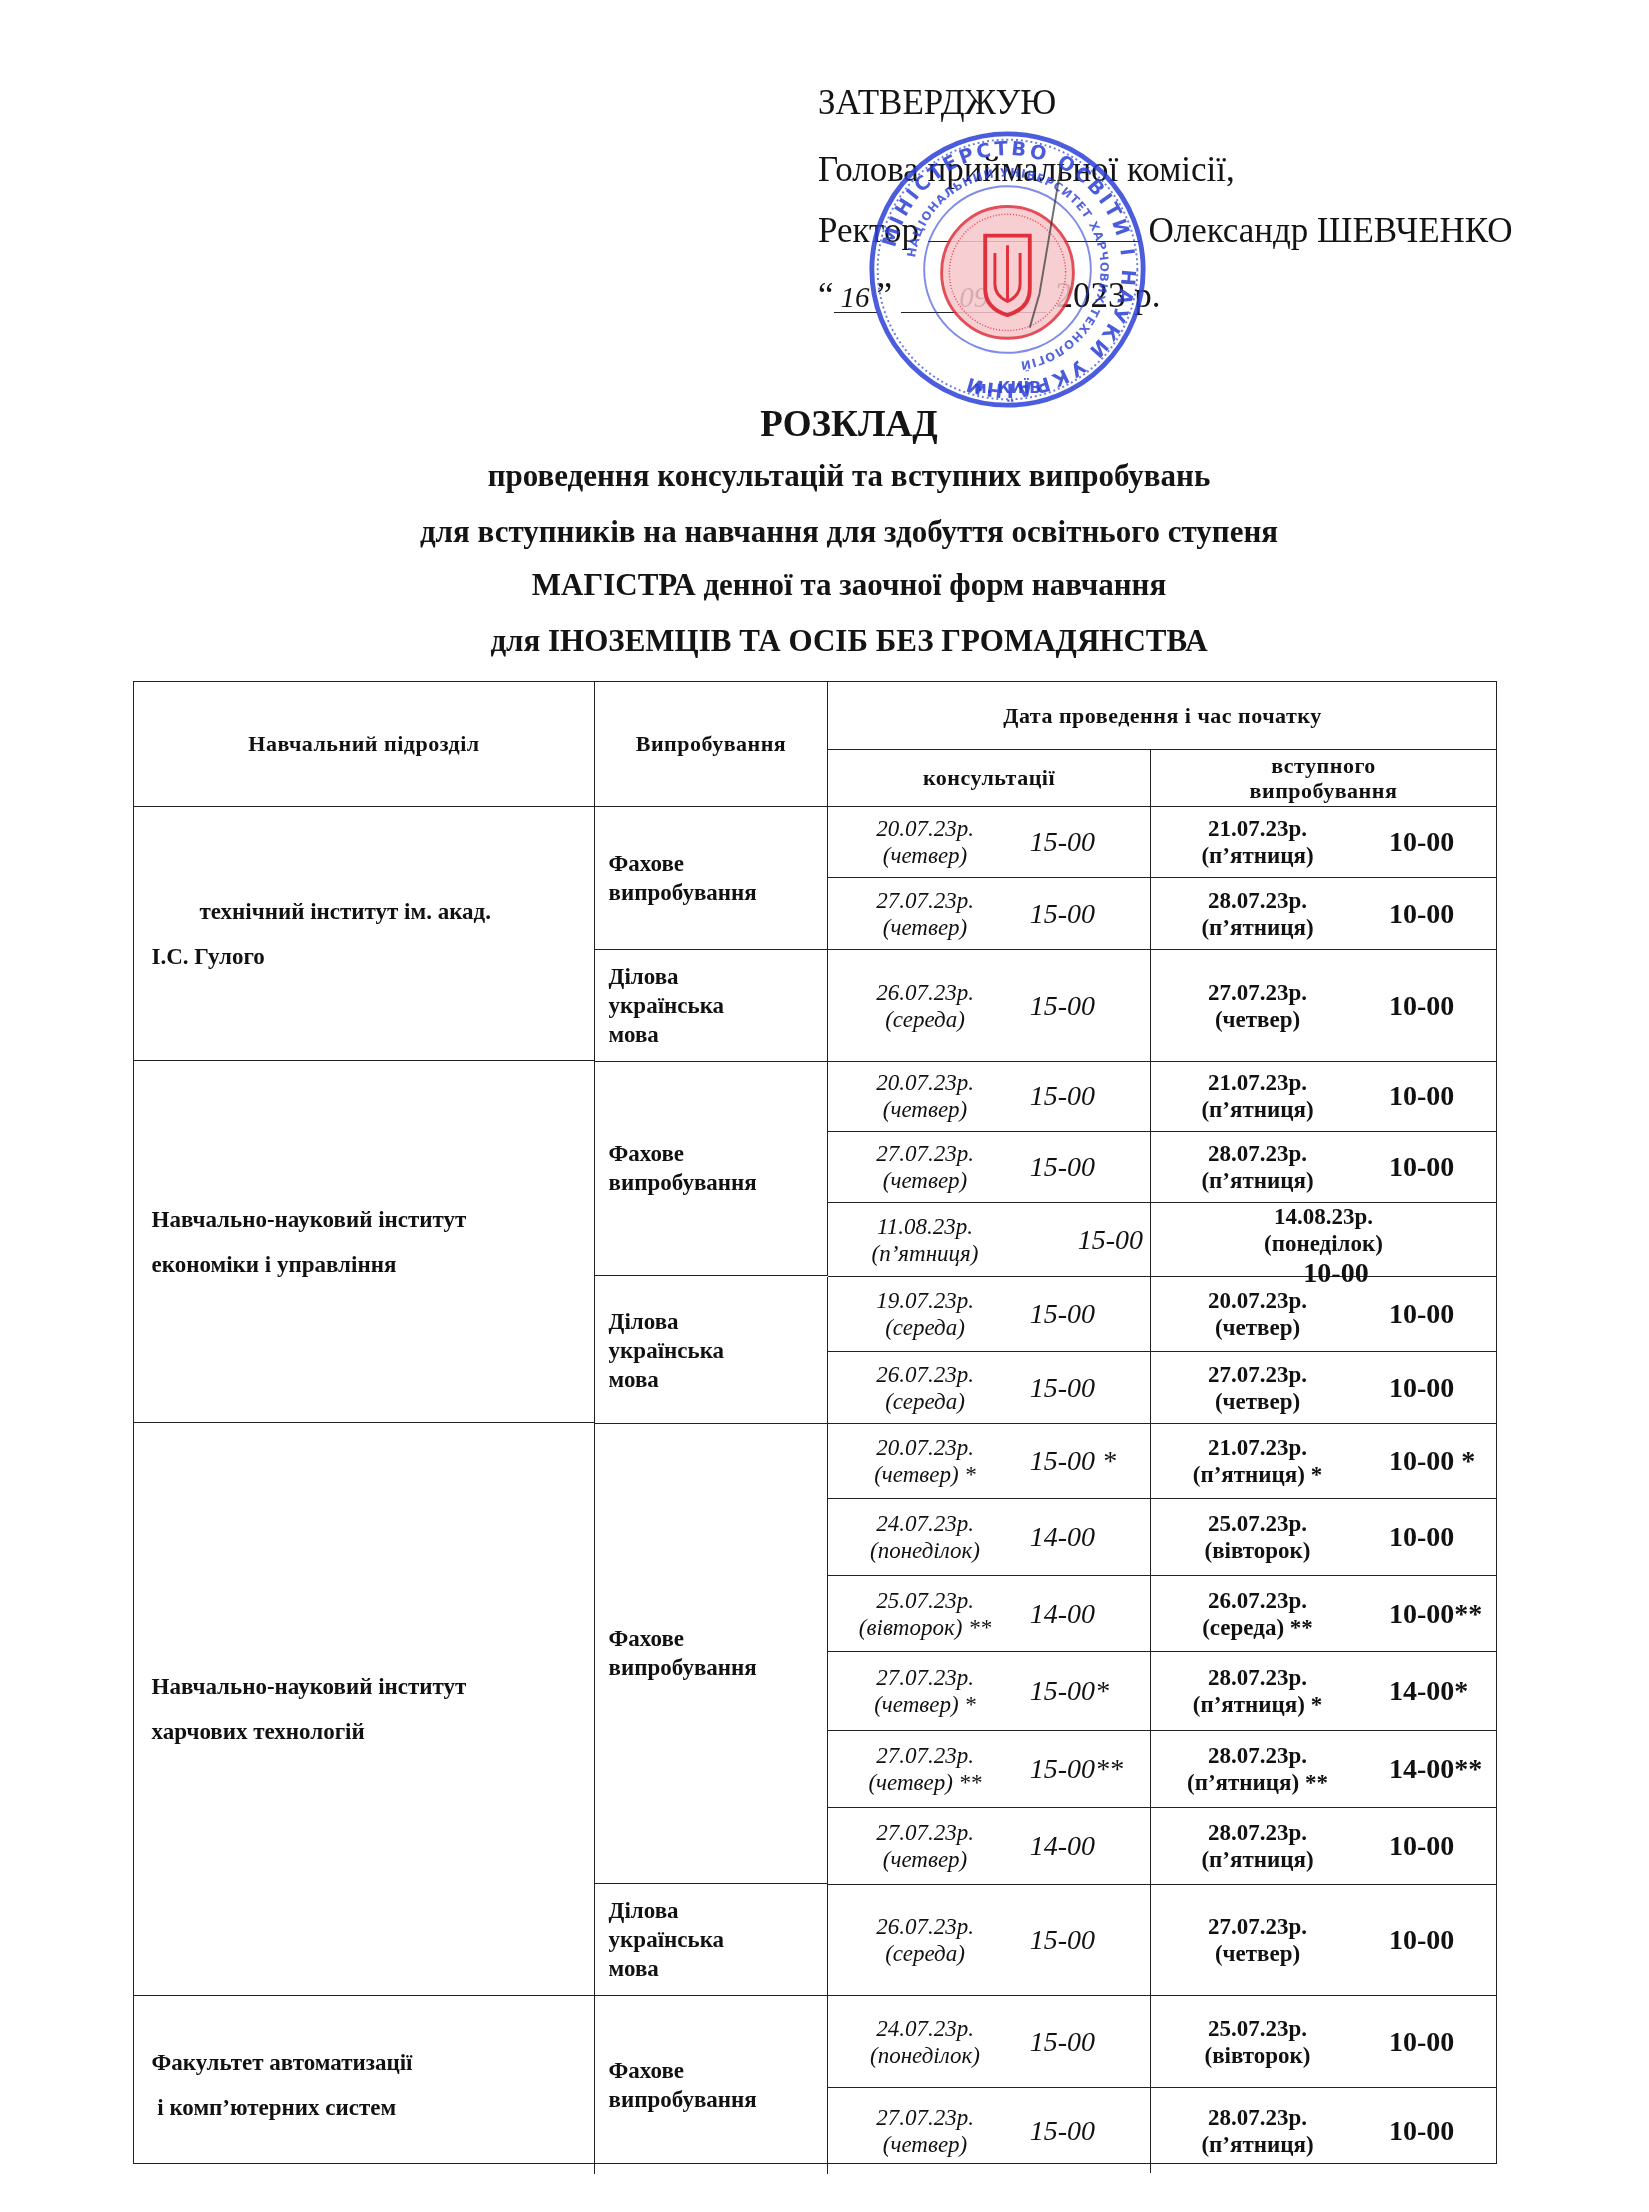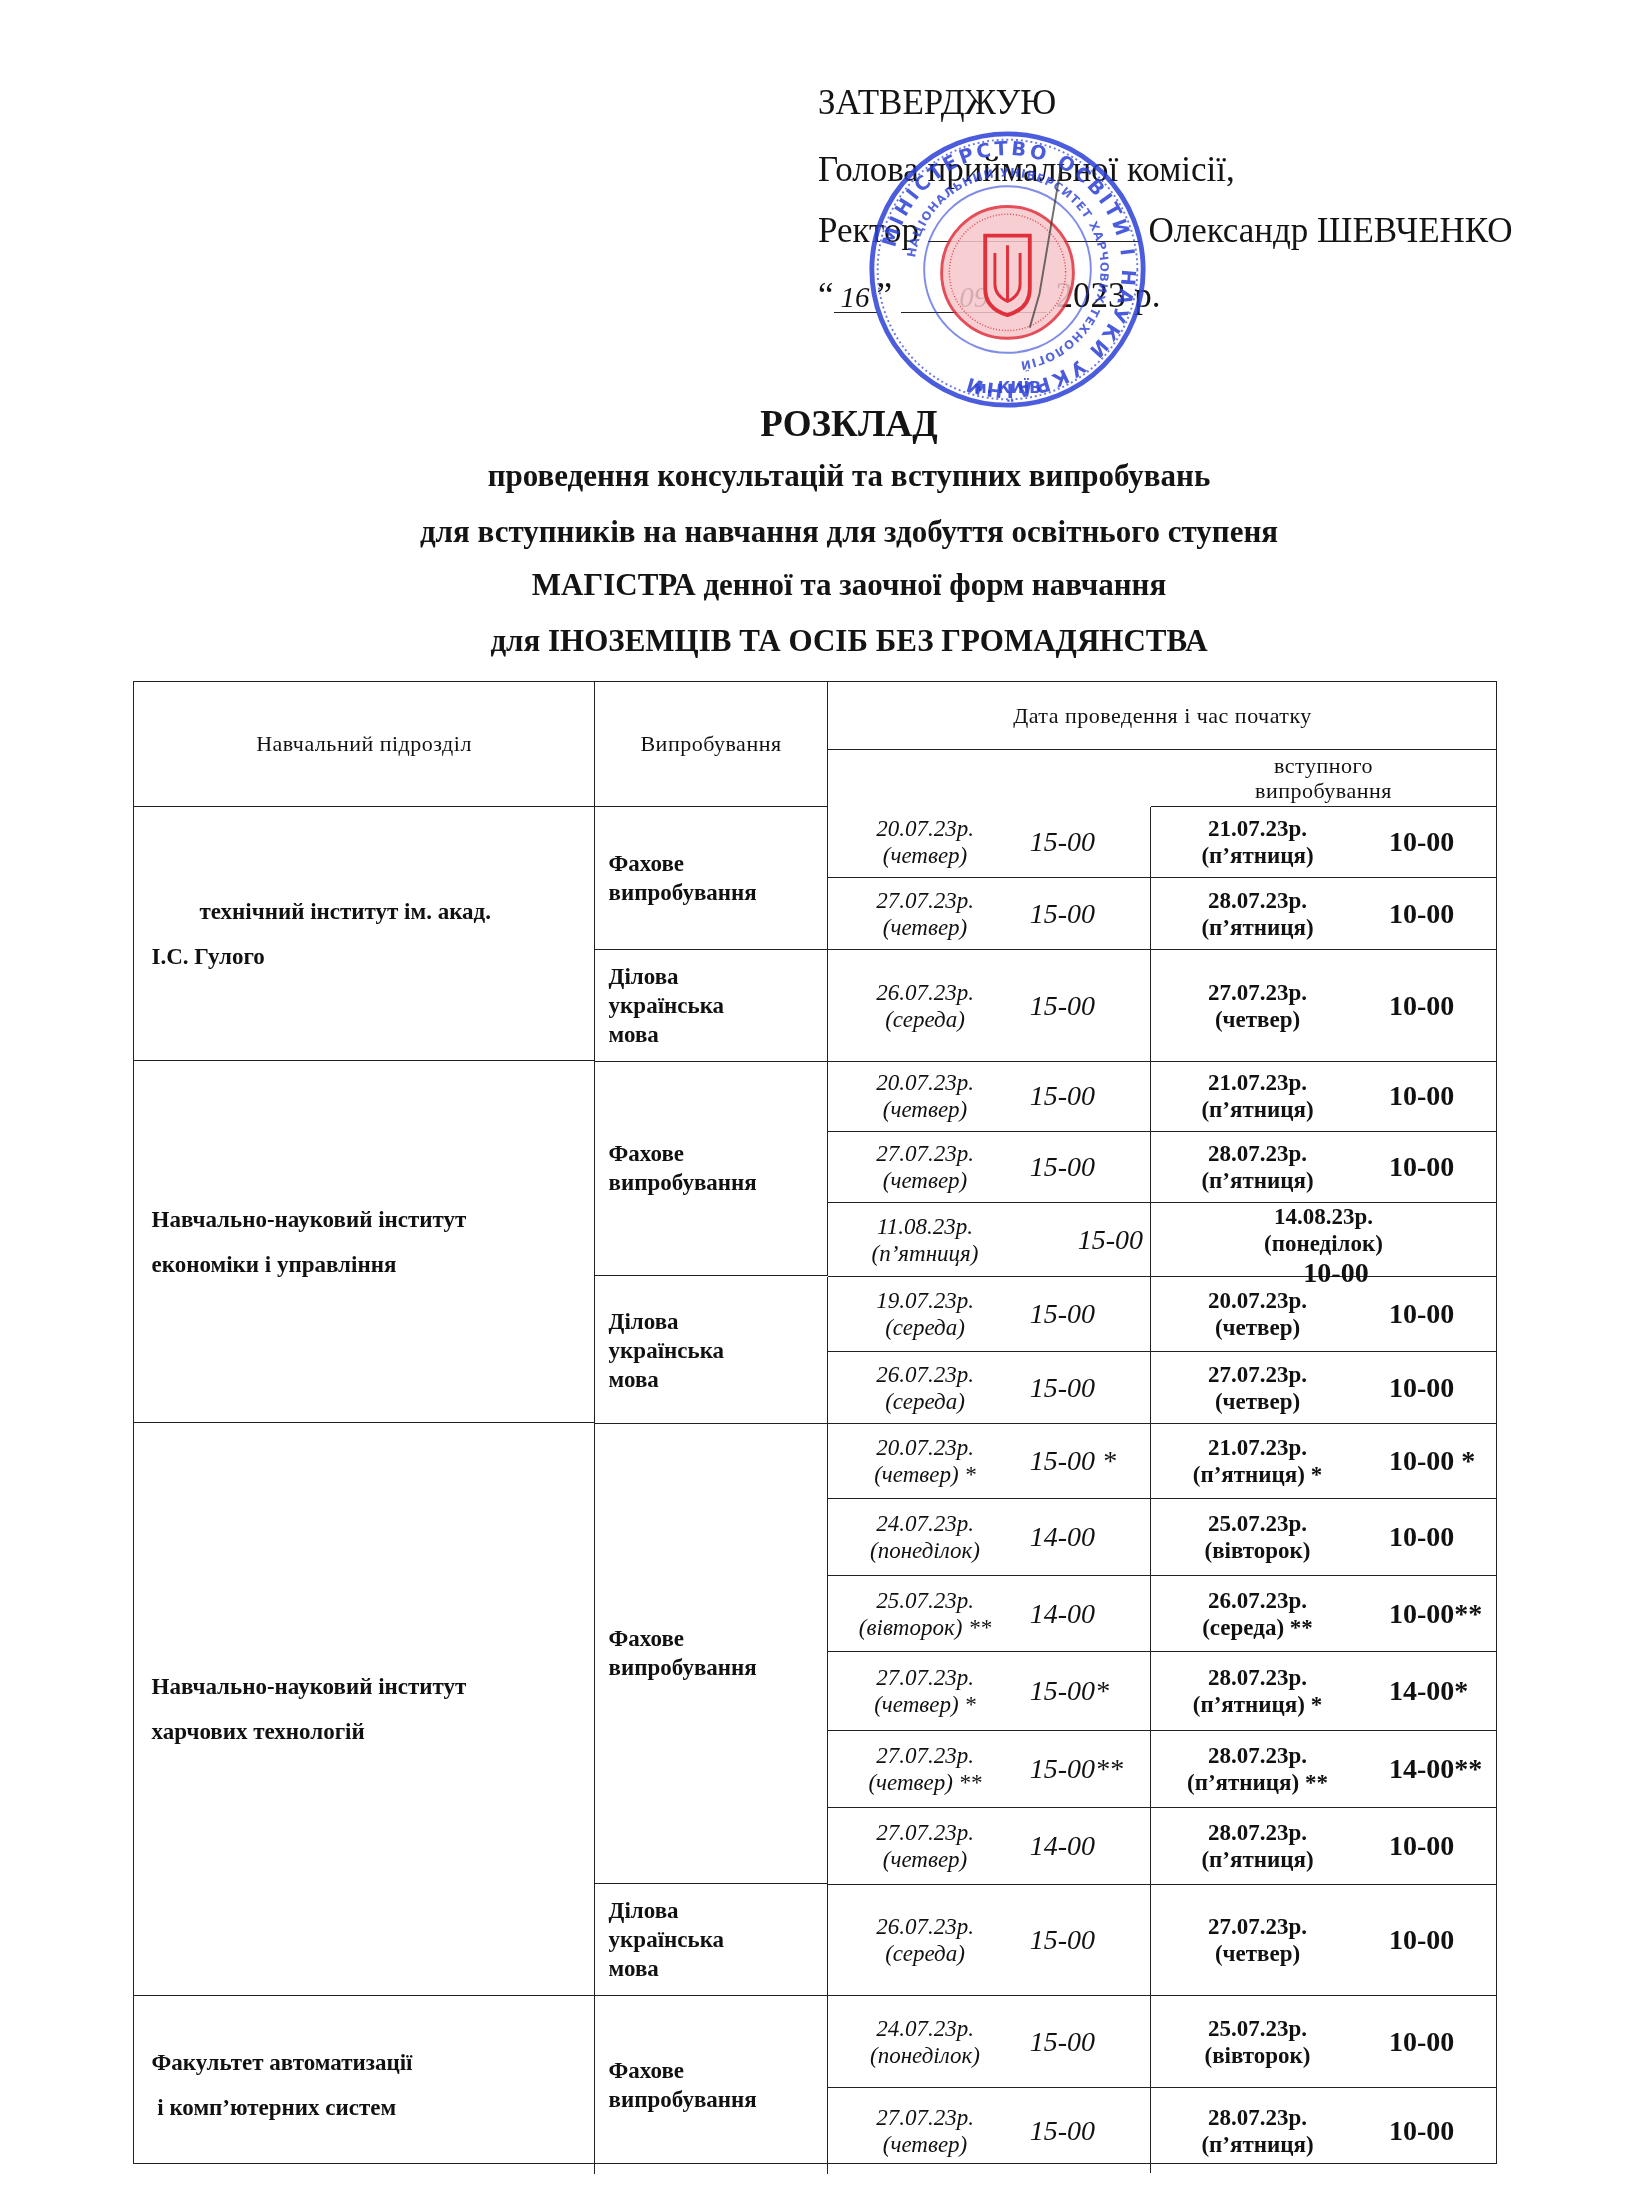--- a/index.html
+++ b/index.html
@@ -11,21 +11,21 @@
   .title { left: 0; width: 1698px; text-align: center; font-weight: bold; white-space: nowrap; color: #141414; }
   .t-main { font-size: 37px; }
   .t-sub { font-size: 31px; }
 
   
   .stamp { left: 867px; top: 129px; width: 281px; height: 281px; pointer-events: none; }
 
   
   .tbl { position: absolute; left: 133px; top: 681px; width: 1364px; border: 1.9px solid #222; box-sizing: border-box; }
   .cell { position: absolute; box-sizing: border-box; border-right: 1.9px solid #222; border-bottom: 1.9px solid #222; }
-  .hdr { font-weight: normal; font-size: 22px; display: flex; align-items: center; justify-content: center; text-align: center; line-height: 1.15; letter-spacing: 0.5px; }
+  .hdr { font-weight: bold; font-size: 22px; display: flex; align-items: center; justify-content: center; text-align: center; line-height: 1.15; letter-spacing: 0.5px; }
   .unit { font-weight: bold; font-size: 23px; line-height: 45px; padding-left: 17.5px; display: flex; flex-direction: column; justify-content: center; }
   .exam { font-weight: bold; font-size: 23px; line-height: 29px; padding-left: 13.6px; display: flex; flex-direction: column; justify-content: center; }
   .dt { display: flex; align-items: center; }
   .dt .date { text-align: center; font-size: 23px; line-height: 27px; }
   .dt .time { font-size: 28px; }
   .cons .date, .cons .time { font-style: italic; font-weight: normal; }
   .ex .date, .ex .time { font-weight: bold; }
   .lastcol { border-right: none; }
   .lastrow { border-bottom: none; }
 </style>
@@ -70,20 +70,21 @@
 <div class="abs title t-main" style="top:402px;">РОЗКЛАД</div>
 <div class="abs title t-sub" style="top:458px;">проведення консультацій та вступних випробувань</div>
 <div class="abs title t-sub" style="top:514px;">для вступників на навчання для здобуття освітнього ступеня</div>
 <div class="abs title t-sub" style="top:567px;">МАГІСТРА денної та заочної форм навчання</div>
 <div class="abs title t-sub" style="top:623px;">для ІНОЗЕМЦІВ ТА ОСІБ БЕЗ ГРОМАДЯНСТВА</div>
 
 <div class="tbl" id="schedule" style="height:1483px;">
   <div class="cell hdr" style="left:0;top:0;width:461px;height:125px;">Навчальний підрозділ</div>
   <div class="cell hdr" style="left:461px;top:0;width:233px;height:125px;">Випробування</div>
   <div class="cell hdr lastcol" style="left:694px;top:0;width:669px;height:68px;">Дата проведення і час початку</div>
+  <div class="cell hdr" style="left:694px;top:68px;width:323px;height:57px;">консультації</div>
   <div class="cell hdr lastcol" style="left:1017px;top:68px;width:345px;height:57px;padding:0 58px;">вступного випробування</div>
   <div id="body-cells">
       <div class="cell unit" style="left:0px;top:125px;width:461px;height:254px;">
         <span class="" style="white-space: pre; margin-left: 48px;">технічний інститут ім. акад.</span>
         <span class="" style="white-space: pre;">І.С. Гулого</span>
       </div>
       <div class="cell exam" style="left:461px;top:125px;width:233px;height:143px;">
         <span class="">Фахове</span>
         <span class="">випробування</span>
       </div>

